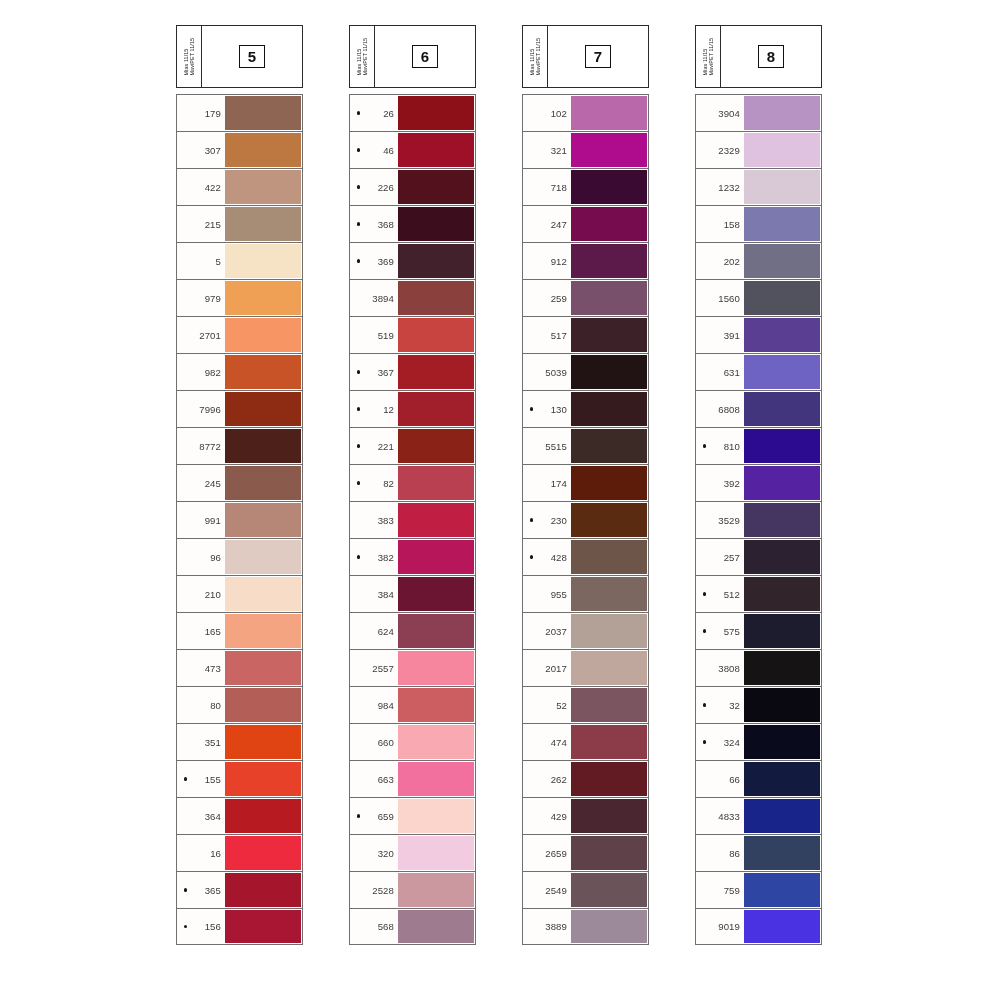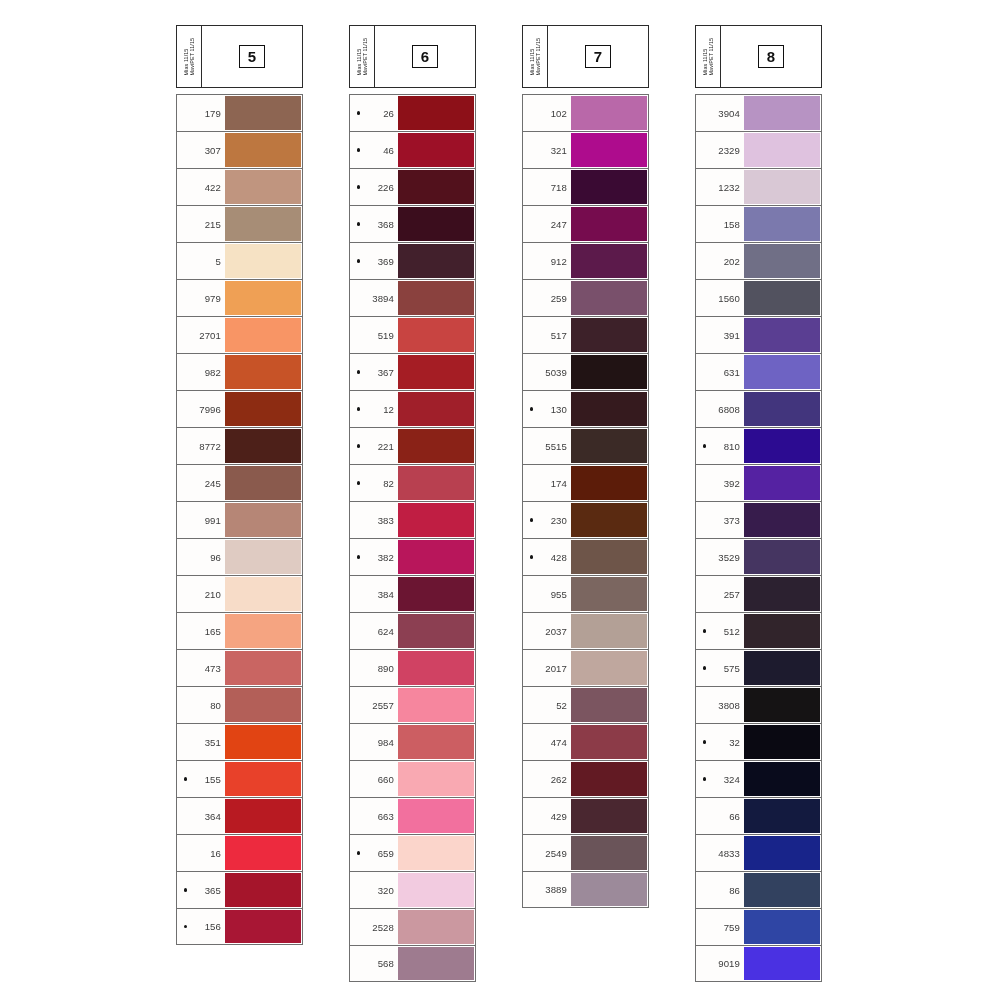--- a/index.html
+++ b/index.html
@@ -529,29 +529,20 @@
               </div>
               <div class="code">624</div>
             </div>
             <div class="swatch-cell" style="background: rgb(140, 63, 82);"></div>
           </div>
           <div class="swatch-row">
             <div class="label-cell">
               <div class="dot-slot">
                 <span class="dot hidden"></span>
               </div>
-              <div class="code">890</div>
-            </div>
-            <div class="swatch-cell" style="background: rgb(208, 66, 99);"></div>
-          </div>
-          <div class="swatch-row">
-            <div class="label-cell">
-              <div class="dot-slot">
-                <span class="dot hidden"></span>
-              </div>
               <div class="code">2557</div>
             </div>
             <div class="swatch-cell" style="background: rgb(246, 134, 158);"></div>
           </div>
           <div class="swatch-row">
             <div class="label-cell">
               <div class="dot-slot">
                 <span class="dot hidden"></span>
               </div>
               <div class="code">984</div>
@@ -807,20 +798,29 @@
               </div>
               <div class="code">429</div>
             </div>
             <div class="swatch-cell" style="background: rgb(74, 39, 48);"></div>
           </div>
           <div class="swatch-row">
             <div class="label-cell">
               <div class="dot-slot">
                 <span class="dot hidden"></span>
               </div>
+              <div class="code">2659</div>
+            </div>
+            <div class="swatch-cell" style="background: rgb(95, 65, 74);"></div>
+          </div>
+          <div class="swatch-row">
+            <div class="label-cell">
+              <div class="dot-slot">
+                <span class="dot hidden"></span>
+              </div>
               <div class="code">2549</div>
             </div>
             <div class="swatch-cell" style="background: rgb(106, 84, 89);"></div>
           </div>
           <div class="swatch-row">
             <div class="label-cell">
               <div class="dot-slot">
                 <span class="dot hidden"></span>
               </div>
               <div class="code">3889</div>
@@ -941,29 +941,20 @@
               </div>
               <div class="code">392</div>
             </div>
             <div class="swatch-cell" style="background: rgb(85, 34, 162);"></div>
           </div>
           <div class="swatch-row">
             <div class="label-cell">
               <div class="dot-slot">
                 <span class="dot hidden"></span>
               </div>
-              <div class="code">373</div>
-            </div>
-            <div class="swatch-cell" style="background: rgb(55, 28, 76);"></div>
-          </div>
-          <div class="swatch-row">
-            <div class="label-cell">
-              <div class="dot-slot">
-                <span class="dot hidden"></span>
-              </div>
               <div class="code">3529</div>
             </div>
             <div class="swatch-cell" style="background: rgb(69, 53, 97);"></div>
           </div>
           <div class="swatch-row">
             <div class="label-cell">
               <div class="dot-slot">
                 <span class="dot hidden"></span>
               </div>
               <div class="code">257</div>

